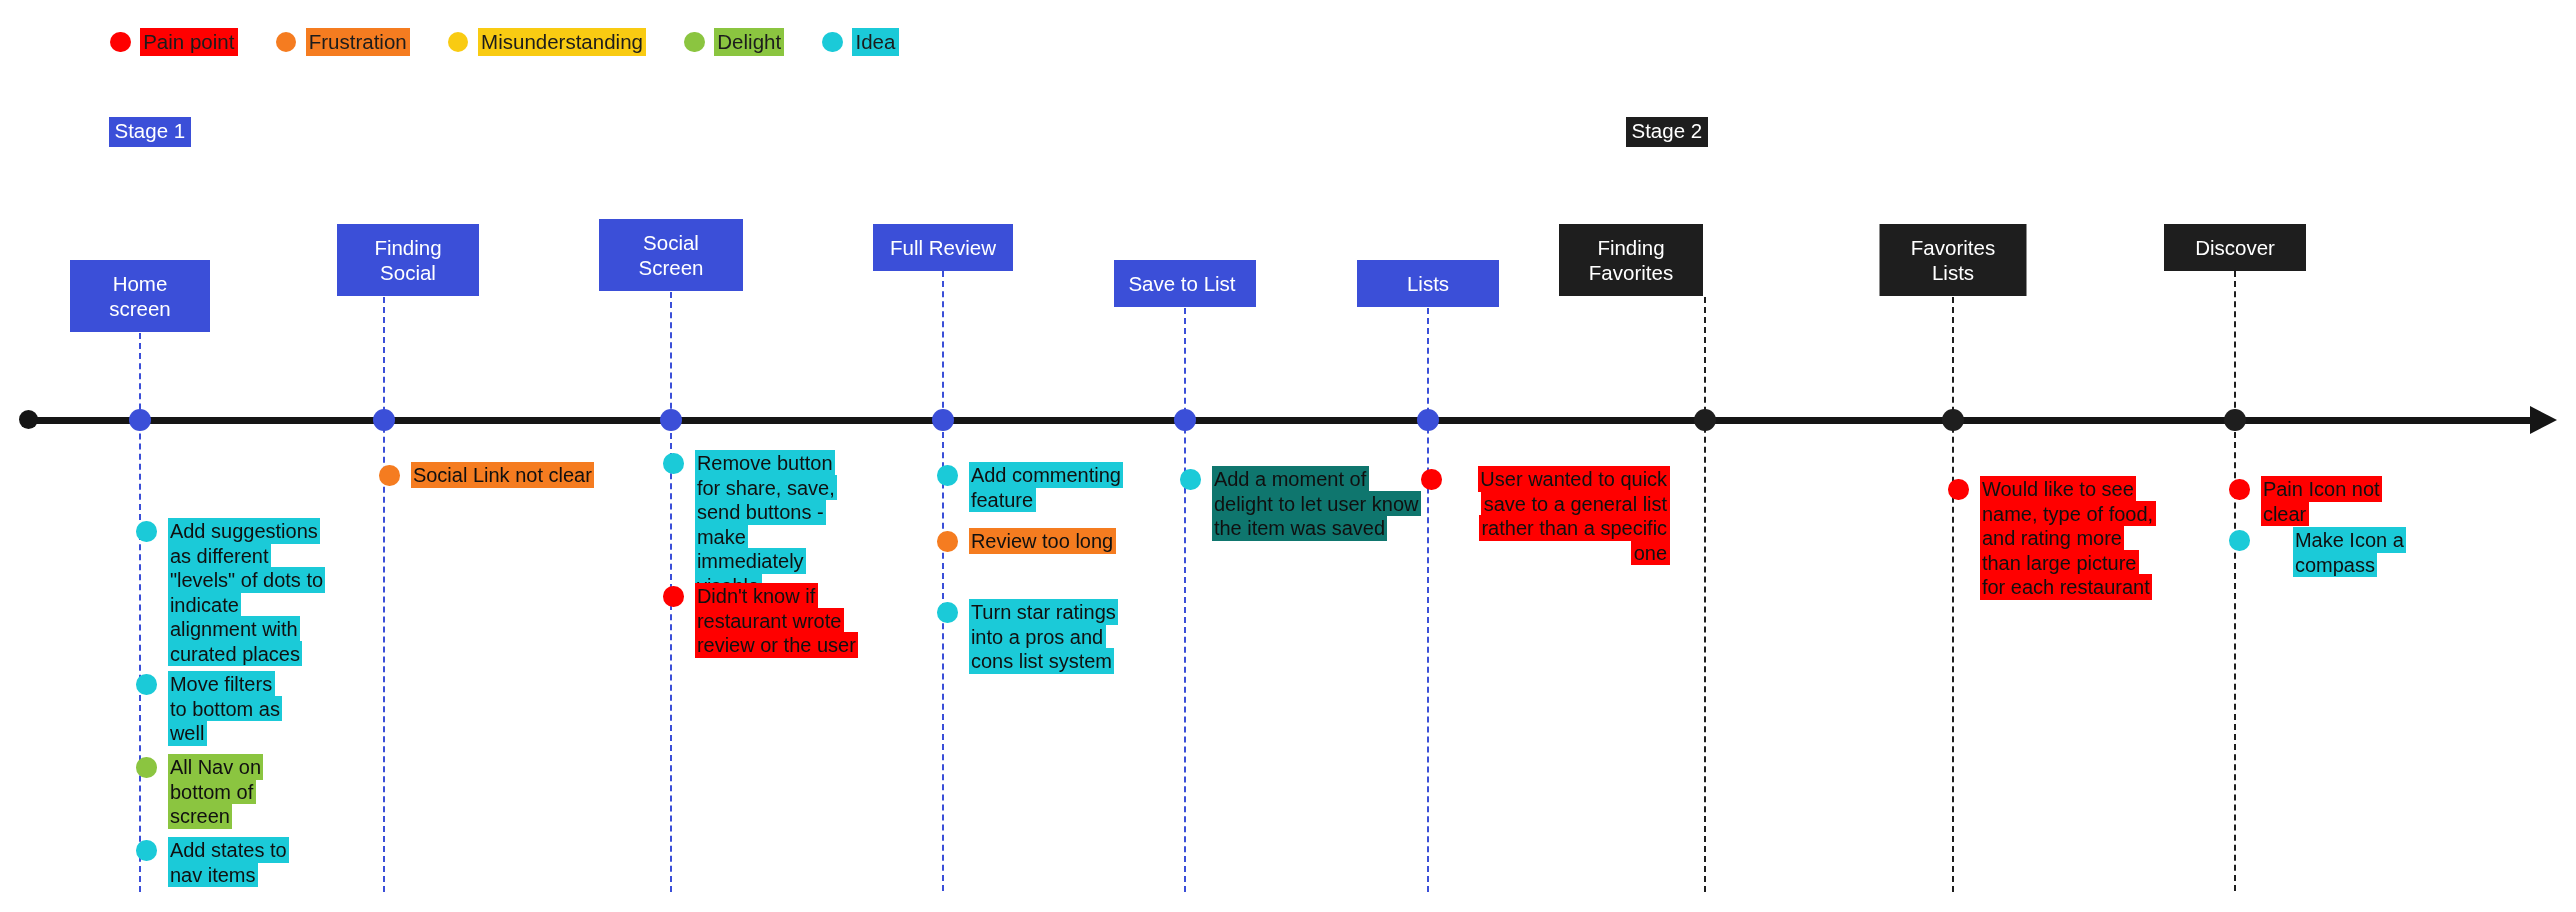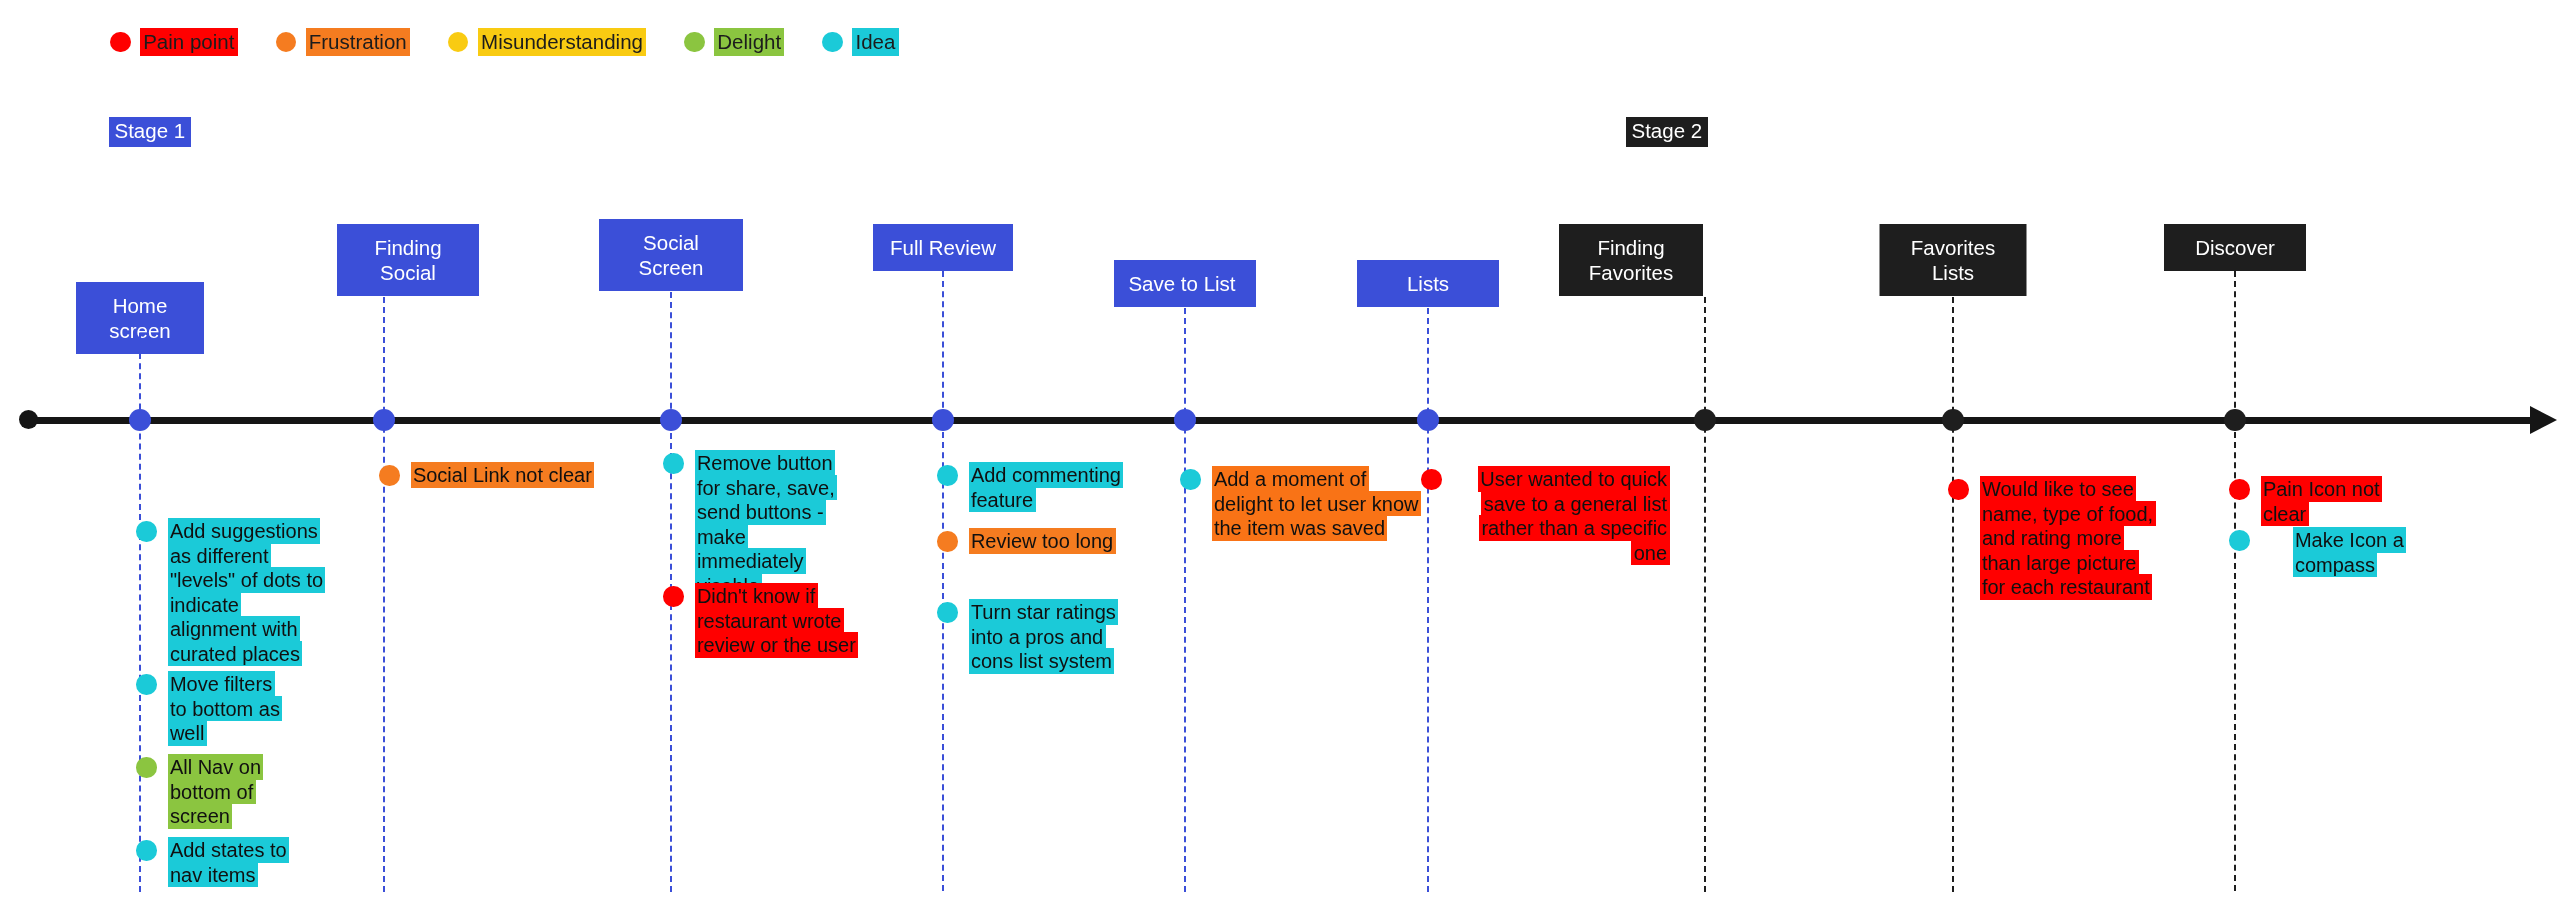--- a/index.html
+++ b/index.html
@@ -71,21 +71,21 @@
       <div class="stage-label" style="left: 85px; top: 117px; background: rgb(59, 79, 216); margin-left: 24px;">Stage 1</div>
       <div class="stage-label" style="left: 1626px; top: 117px; background: rgb(30, 30, 30);">Stage 2</div>
     </div>
 
   <div id="axis-line"></div>
   <div id="axis-start"></div>
   <div id="axis-arrow"></div>
 
   <div id="milestone-layer">
       <div class="milestone" style="left: 140px; top: 260px;">
-        <div class="ms-box" style="background: rgb(59, 79, 216); width: 128px; margin-top: 22px;">Home screen</div>
+        <div class="ms-box" style="background: rgb(59, 79, 216); width: 140px;">Home screen</div>
       </div>
       <div class="ms-stem" style="position: absolute; left: 140px; top: 333px; height: 559px; border-left-color: rgb(59, 79, 216);"></div>
       <div class="axis-dot" style="left: 140px; background: rgb(59, 79, 216);"></div>
       <div class="milestone" style="left: 384px; top: 224px; padding-left: 48px;">
         <div class="ms-box" style="background: rgb(59, 79, 216); width: 142px;">Finding Social</div>
       </div>
       <div class="ms-stem" style="position: absolute; left: 384px; top: 297px; height: 595px; border-left-color: rgb(59, 79, 216);"></div>
       <div class="axis-dot" style="left: 384px; background: rgb(59, 79, 216);"></div>
       <div class="milestone" style="left: 671px; top: 219px;">
         <div class="ms-box" style="background: rgb(59, 79, 216); width: 144px;">Social Screen</div>
@@ -160,21 +160,21 @@
       <div class="note" style="left: 937px; top: 529px;">
         <div class="note-dot" style="background: rgb(245, 124, 32);"></div>
         <div class="note-text" style="width: 158px;"><span style="background: rgb(245, 124, 32);">Review too long</span></div>
       </div>
       <div class="note" style="left: 937px; top: 600px;">
         <div class="note-dot" style="background: rgb(27, 202, 216);"></div>
         <div class="note-text" style="width: 158px;"><span style="background: rgb(27, 202, 216);">Turn star ratings into a pros and cons list system</span></div>
       </div>
       <div class="note" style="left: 1180px; top: 467px;">
         <div class="note-dot" style="background: rgb(27, 202, 216);"></div>
-        <div class="note-text" style="width: 217px;"><span style="background: #f97316; margin-top: 19px;">Add a moment of delight to let user know the item was saved</span></div>
+        <div class="note-text" style="width: 217px;"><span style="background: #0f766e; margin-top: 19px;">Add a moment of delight to let user know the item was saved</span></div>
       </div>
       <div class="note" style="left: 1421px; top: 467px;">
         <div class="note-dot" style="background: rgb(255, 0, 0);"></div>
         <div class="note-text" style="width: 217px; text-align: right;"><span style="background: rgb(255, 0, 0);">User wanted to quick save to a general list rather than a specific one</span></div>
       </div>
       <div class="note" style="left: 1948px; top: 477px;">
         <div class="note-dot" style="background: rgb(255, 0, 0);"></div>
         <div class="note-text" style="width: 185px;"><span style="background: rgb(255, 0, 0);">Would like to see name, type of food, and rating more than large picture for each restaurant</span></div>
       </div>
       <div class="note" style="left: 2229px; top: 477px;">

